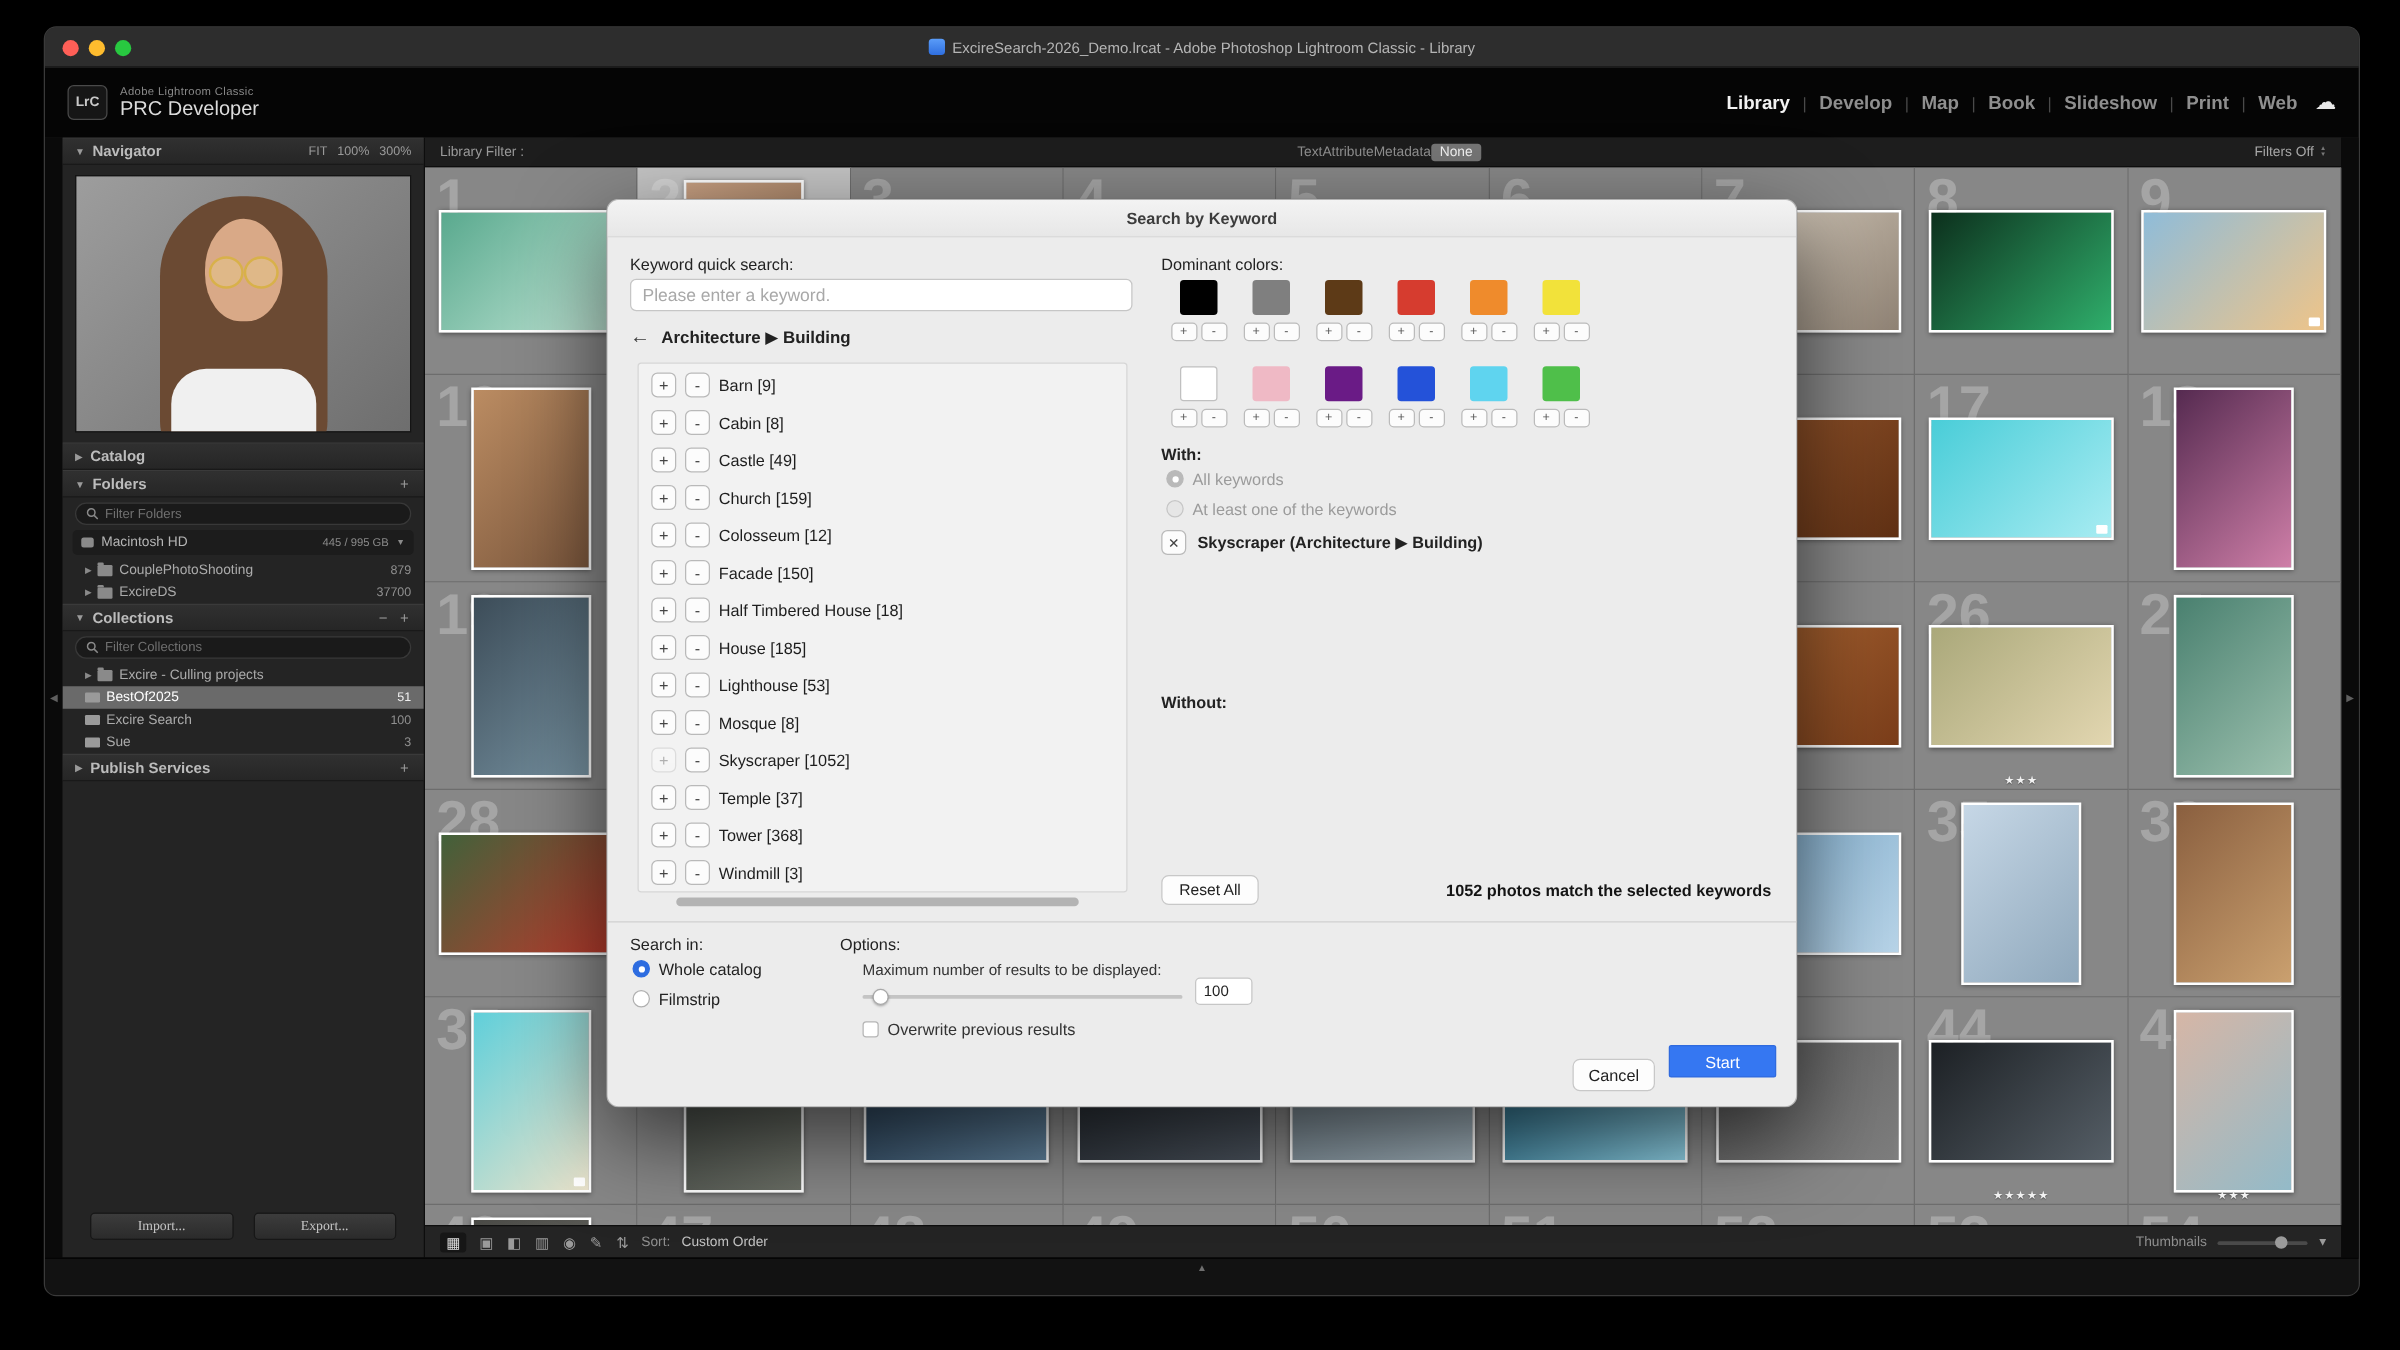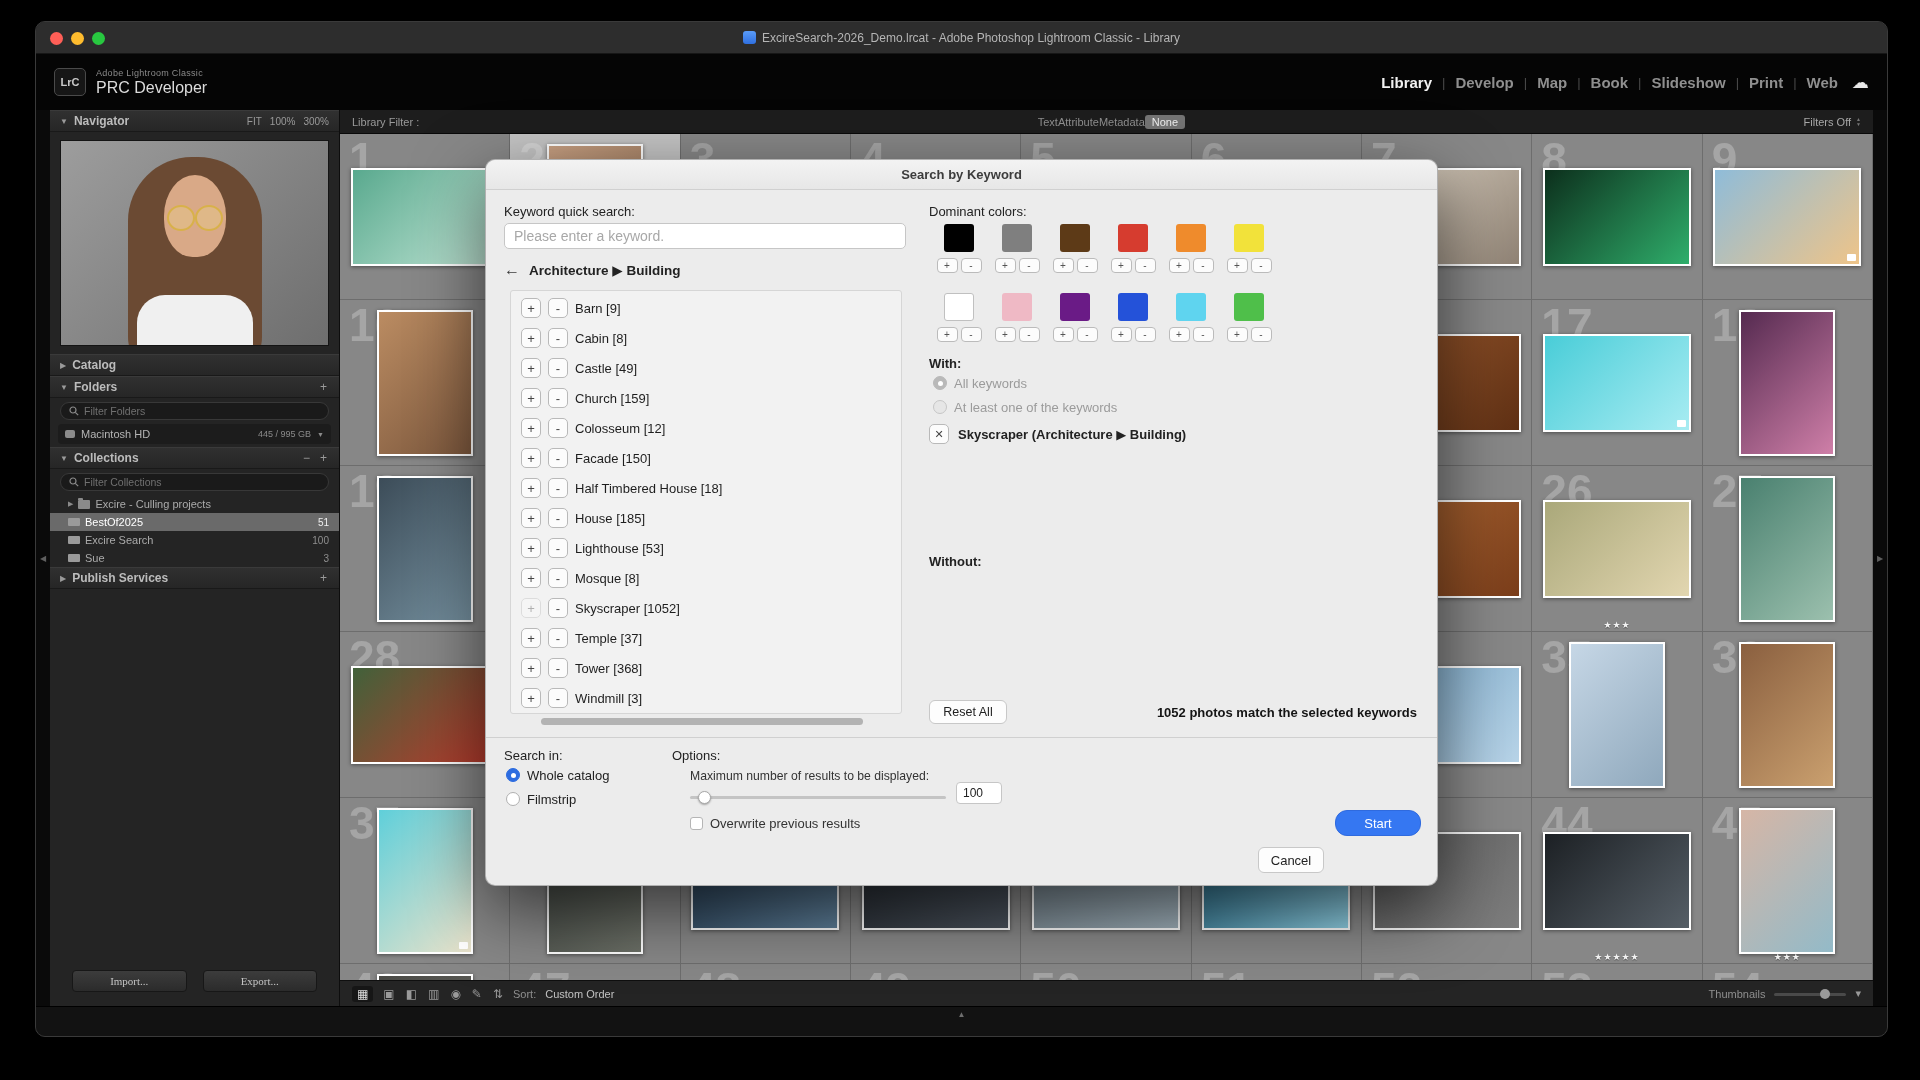--- a/index.html
+++ b/index.html
@@ -164,22 +164,22 @@
   .slider-track{position:absolute;left:0;right:0;top:6px;height:3px;background:#c4c4c4;border-radius:2px}
   .slider-thumb{position:absolute;left:8px;top:1px;width:13px;height:13px;border-radius:50%;background:#fff;
     border:1px solid #a8a8a8;box-shadow:0 1px 2px rgba(0,0,0,.3)}
   .max-value{position:absolute;left:470px;top:622px;width:46px;height:22px;background:#fff;border:1px solid #c6c6c6;
     border-radius:4px;font-size:12px;padding:0 6px;font-family:inherit;color:#222}
   .check-row{position:absolute;left:204px;top:656px;display:flex;align-items:center;gap:7px}
   .checkbox{width:13px;height:13px;background:#fff;border:1px solid #b5b5b5;border-radius:3px;flex:0 0 13px}
   .check-label{font-size:13px;color:#333}
   .cancel-btn{position:absolute;left:772px;top:687px;width:66px;height:26px;background:#fdfdfd;border:1px solid #c8c8c8;
     border-radius:6px;font-size:13px;color:#222;font-family:inherit}
-  .start-btn{position:absolute;left:849px;top:650px;width:86px;height:26px;background:#3577f2;border:1px solid #2f6ade;
-    border-radius:12px;font-size:13px;color:#fff;font-family:inherit}
+  .start-btn{position:absolute;left:849px;top:676px;width:86px;height:26px;background:#3577f2;border:1px solid #2f6ade;
+    border-radius:2px;font-size:13px;color:#fff;font-family:inherit}
 </style>
 </head>
 <body>
 
 <div class="desktop">
   <div class="window">
 
     <div class="titlebar">
       <div class="traffic">
         <span class="tl red"></span>
@@ -256,20 +256,36 @@
           </svg>
           <span>Filter Folders</span>
         </div>
         <div class="volume-row">
           <span class="vol-ico"></span>
           <span>Macintosh HD</span>
           <span class="spacer"></span>
           <span class="vol-cap">445 / 995 GB</span>
           <span class="tri-sm">▼</span>
         </div>
+        <div id="folderRows">
+            <div class="p-row">
+              <span class="tri-sm">▶</span>
+              <span class="fold-ico"></span>
+              <span class="row-name">CouplePhotoShooting</span>
+              <span class="spacer"></span>
+              <span class="row-count">879</span>
+            </div>
+            <div class="p-row">
+              <span class="tri-sm">▶</span>
+              <span class="fold-ico"></span>
+              <span class="row-name">ExcireDS</span>
+              <span class="spacer"></span>
+              <span class="row-count">37700</span>
+            </div>
+          </div>
 
         <div class="p-header">
           <span class="tri">▼</span>
           <span>Collections</span>
           <span class="spacer"></span>
           <span class="hdr-btn">−</span>
           <span class="hdr-btn">+</span>
         </div>
         <div class="p-search">
           <svg width="10" height="10" viewBox="0 0 10 10">

